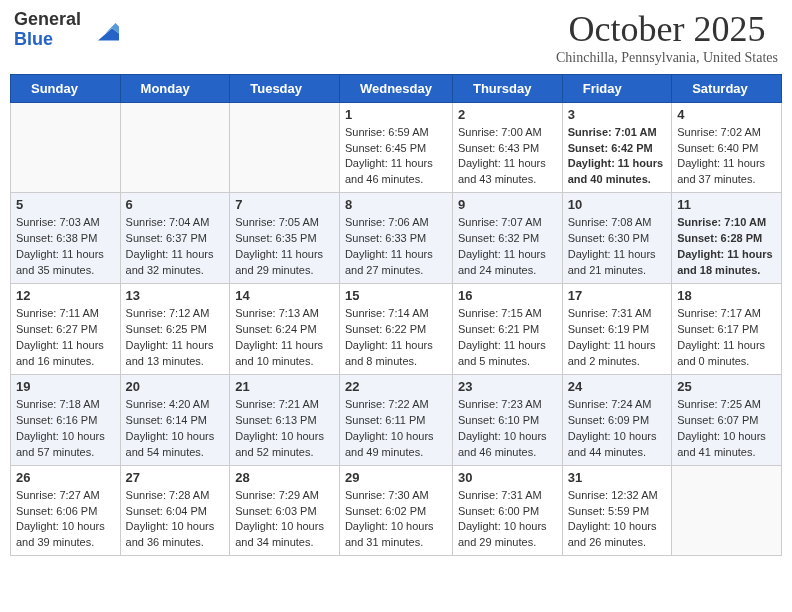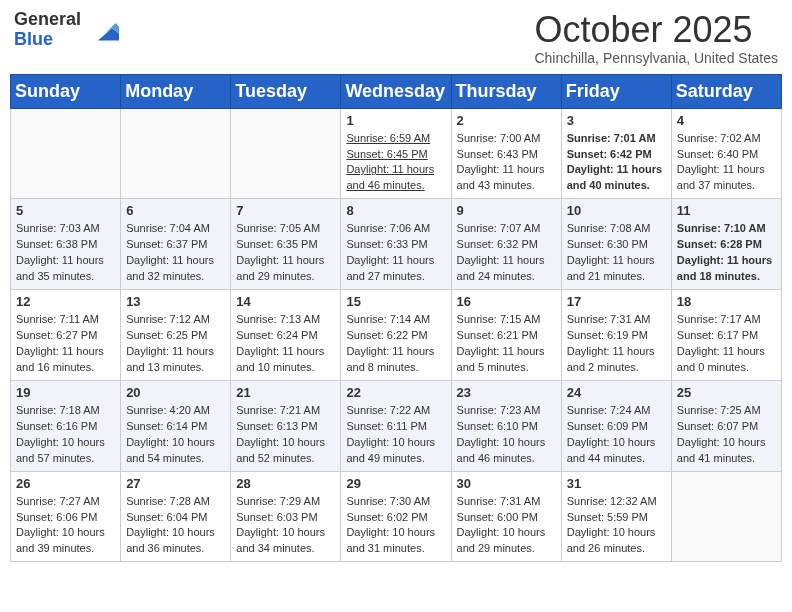--- a/index.html
+++ b/index.html
@@ -28,43 +28,44 @@
       line-height: 1.1;
     }
     .logo-general { color: #333; }
     .logo-blue { color: #2563c7; }
     .logo-icon {
       width: 28px;
       height: 28px;
       margin-left: 2px;
     }
     .title-block {
-      text-align: left;
+      text-align: center;
+      font-family: Liberation Serif, serif;
     }
     .month-title {
       font-size: 36px;
       font-weight: normal;
       color: #333;
       line-height: 1.1;
     }
     .location {
       font-size: 14px;
       color: #555;
     }
     .calendar {
       width: 100%;
       border-collapse: collapse;
       border: 1px solid #ccc;
     }
     .calendar th {
       background: #2563c7;
       color: #fff;
-      font-size: 18px;
+      font-size: 13px;
       font-weight: bold;
-      padding: 6px 4px;
+      padding: 6px 20px;
       text-align: left;
       border: 1px solid #1a4fa0;
     }
     .calendar td {
       border: 1px solid #ccc;
       vertical-align: top;
       padding: 4px 5px;
       width: 110px;
       min-height: 80px;
       font-size: 11px;
@@ -123,21 +124,21 @@
         <th>Saturday</th>
       </tr>
   </thead>
   <tbody id="calendar-body">
   <tr class="row-bg-white">
         <td class="empty"></td>
         <td class="empty"></td>
         <td class="empty"></td>
         <td>
           <span class="day-number">1</span>
-          <div class="day-info" style="white-space: pre-line; text-decoration: underline;">Sunrise: 6:59 AM
+          <div class="day-info" style="white-space: pre-line;">Sunrise: 6:59 AM
 Sunset: 6:45 PM
 Daylight: 11 hours
 and 46 minutes.</div>
         </td>
         <td>
           <span class="day-number">2</span>
           <div class="day-info" style="white-space: pre-line;">Sunrise: 7:00 AM
 Sunset: 6:43 PM
 Daylight: 11 hours
 and 43 minutes.</div>

